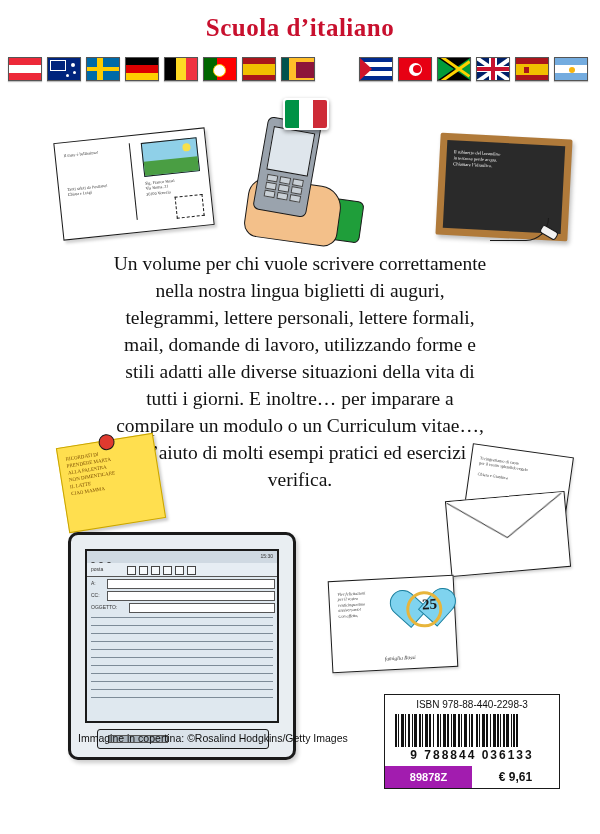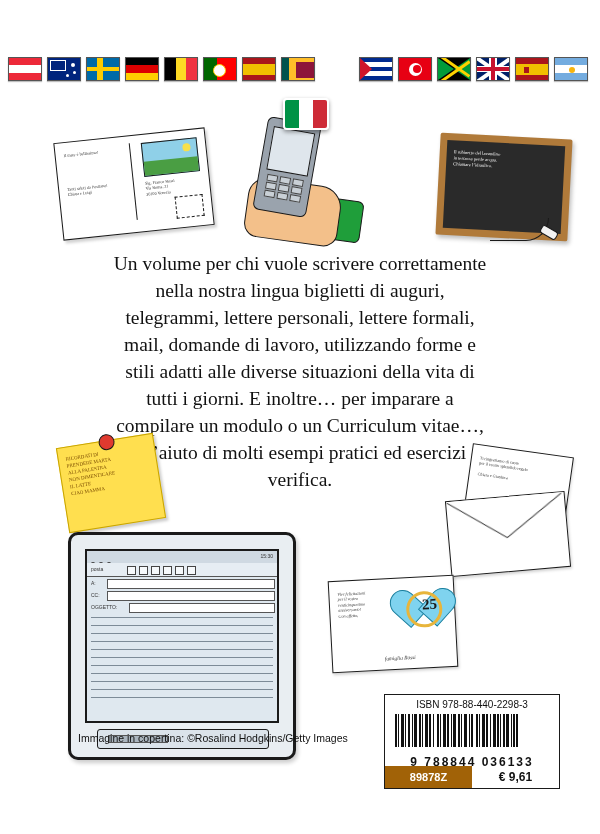--- a/index.html
+++ b/index.html
@@ -228,48 +228,49 @@
   .isbn-text {
     position:absolute; left:0; top:4px; width:100%; text-align:center;
     font-size: 10px; color:#111; font-family:"Liberation Sans", sans-serif;
   }
   .barcode {
     position:absolute; left:10px; top:19px; width:154px; height:33px;
     display:flex; align-items:flex-end; gap:0;
   }
   .barcode i { display:block; background:#111; height:100%; }
   .isbn-digits {
-    position:absolute; left:0; top:60px; width:100%; text-align:center;
+    position:absolute; left:0; top:53px; width:100%; text-align:center;
     font-size: 12px; letter-spacing: 2px; color:#111;
     font-family:"Liberation Sans", sans-serif; font-weight:bold;
   }
   .price-row {
     position: absolute; left: 384px; top: 766px; width: 174px; height: 22px;
     border: 1.4px solid #1a1a1a; border-top: none; display: flex;
   }
   .price-code {
-    width: 50%; background:#a16207; color:#fff; font-size:11px; font-weight:bold;
+    width: 50%; background:#a21caf; color:#fff; font-size:11px; font-weight:bold;
     display:flex; align-items:center; justify-content:center;
   }
   .price-val {
     width: 50%; background:#fff; color:#111; font-size:12px; font-weight:bold;
     display:flex; align-items:center; justify-content:center;
   }
 
   .credit {
     position: absolute; left: 78px; top: 732px;
     font-size: 10.5px; color: #111;
     font-family: "Liberation Sans", sans-serif;
   }
 </style>
 </head>
 <body>
 
 <div class="page">
 
+  <div class="title">Scuola  d’italiano</div>
 
   <div class="flag-strip">
 
     <div class="flag" style="left:8px;">
       <div class="band-h" style="top:0;height:33.3%;background:#ed2939;"></div>
       <div class="band-h" style="top:33.3%;height:33.4%;background:#ffffff;"></div>
       <div class="band-h" style="top:66.7%;height:33.3%;background:#ed2939;"></div>
     </div>
     <div class="flag" style="left:47px;background:#00247d;">
       <div style="position:absolute;left:0;top:0;width:48%;height:52%;background:#00247d;"></div>

